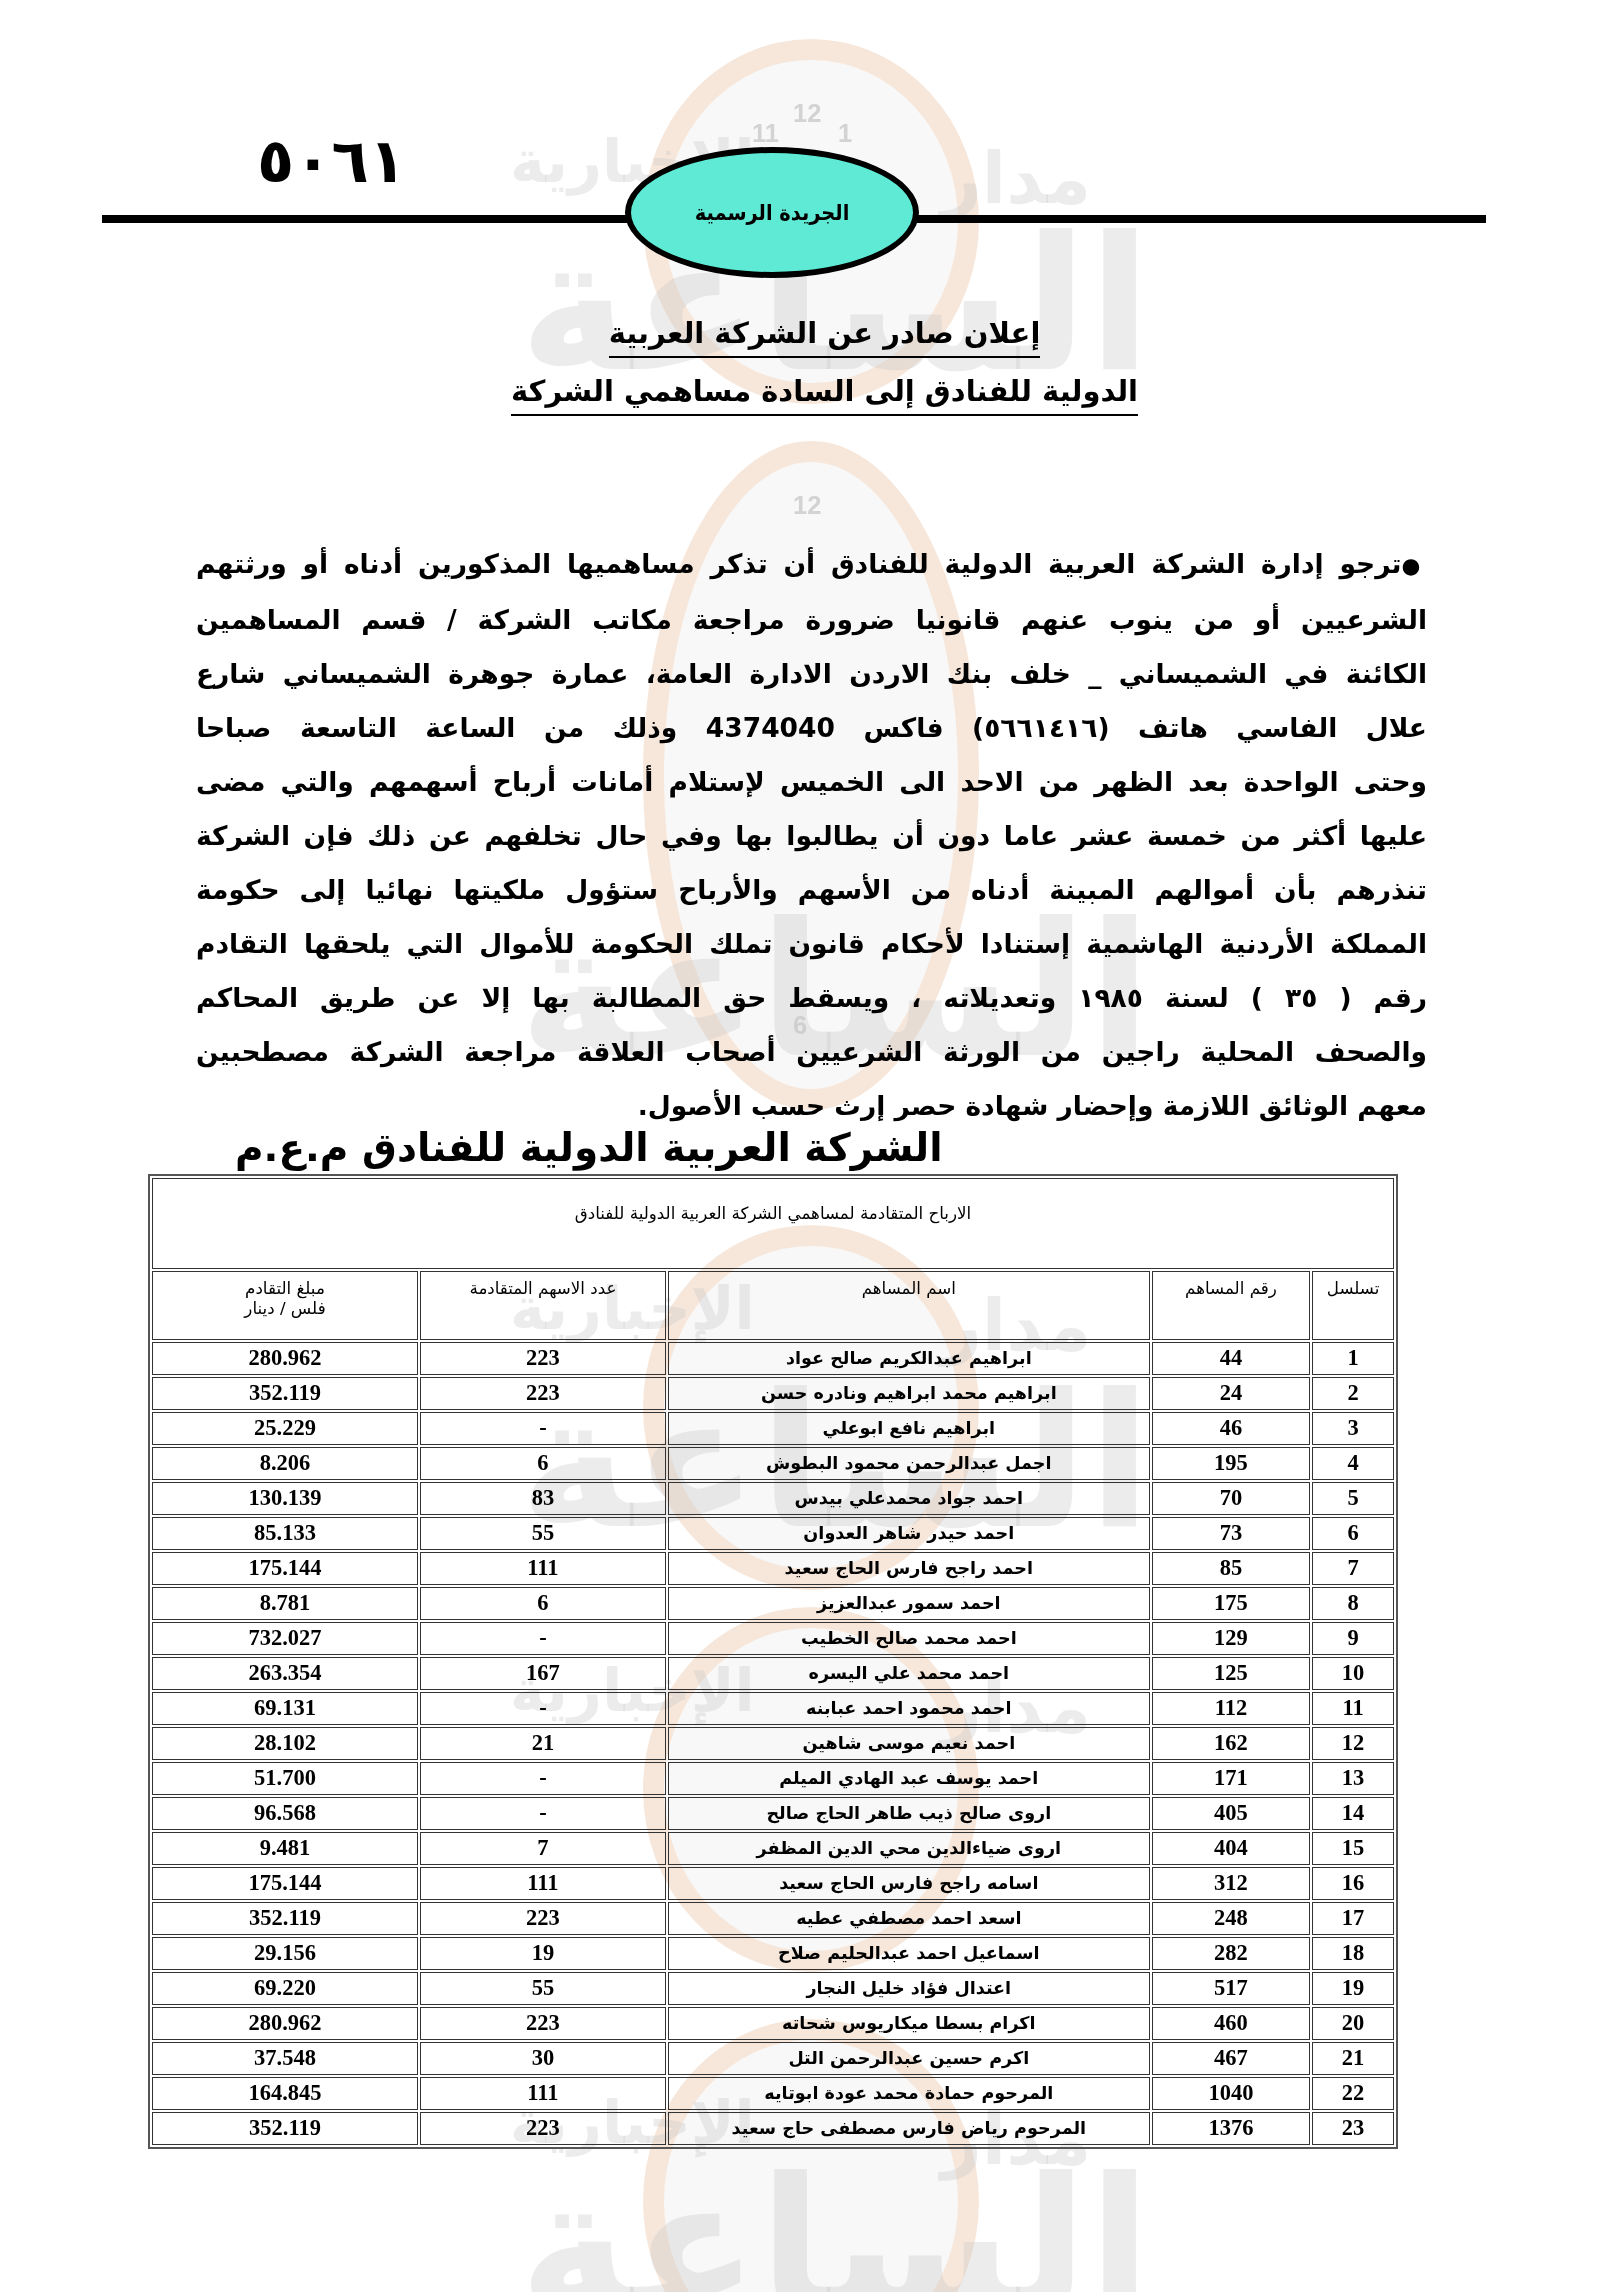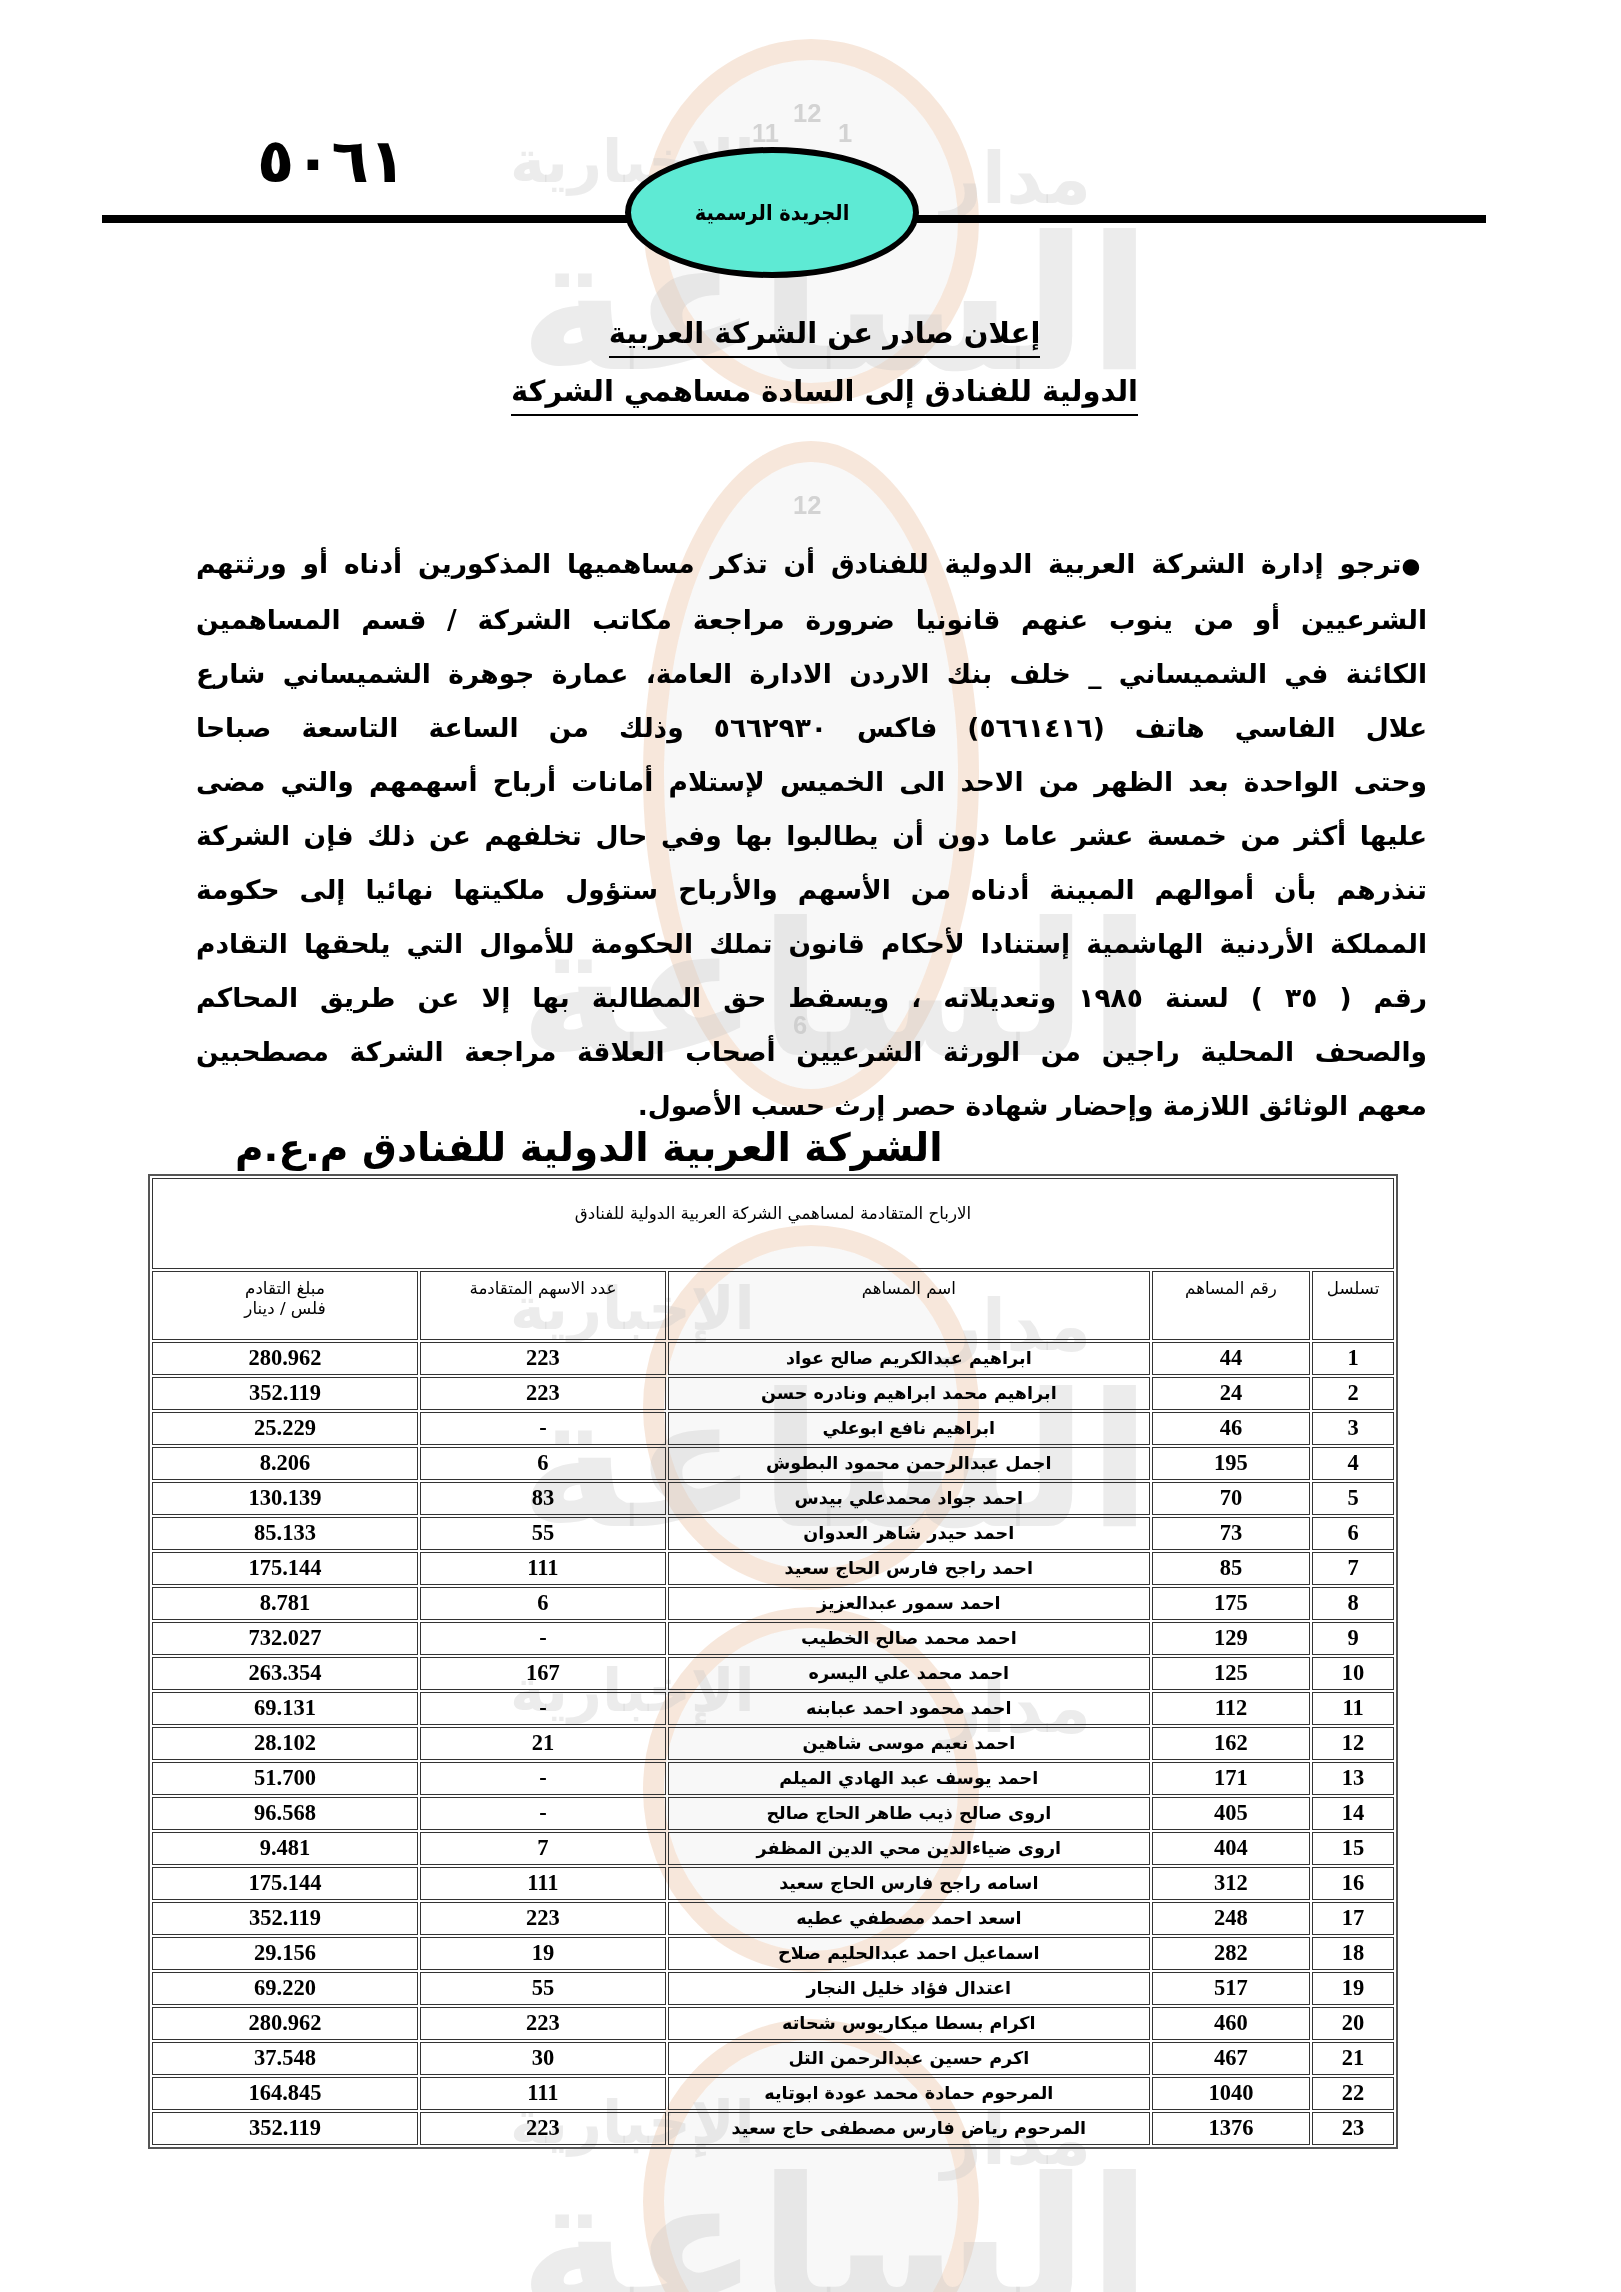--- a/index.html
+++ b/index.html
@@ -128,21 +128,21 @@
     <span>الجريدة الرسمية</span>
   </div>
 
   <div class="title-line t1"><span>إعلان صادر عن الشركة العربية</span></div>
   <div class="title-line t2"><span>الدولية للفنادق إلى السادة مساهمي الشركة</span></div>
 
   <div class="notice">
     <span class="line"><span class="bullet">●</span><span>ترجو إدارة الشركة العربية الدولية للفنادق أن تذكر مساهميها المذكورين أدناه أو ورثتهم</span></span>
     <span class="line">الشرعيين أو من ينوب عنهم قانونيا ضرورة مراجعة مكاتب الشركة /  قسم المساهمين</span>
     <span class="line">الكائنة في الشميساني _ خلف بنك الاردن الادارة العامة، عمارة جوهرة الشميساني شارع</span>
-    <span class="line">علال الفاسي هاتف (٥٦٦١٤١٦) فاكس ٥٦٦٢٩٣٠  وذلك من الساعة التاسعة صباحا</span>
+    <span class="line">علال الفاسي هاتف (٥٦٦١٤١٦) فاكس 4374040  وذلك من الساعة التاسعة صباحا</span>
     <span class="line">وحتى الواحدة بعد الظهر من الاحد الى الخميس لإستلام أمانات أرباح أسهمهم والتي مضى</span>
     <span class="line">عليها أكثر من خمسة عشر عاما دون أن يطالبوا بها وفي حال تخلفهم عن ذلك فإن الشركة</span>
     <span class="line">تنذرهم بأن أموالهم المبينة أدناه من الأسهم والأرباح ستؤول ملكيتها نهائيا إلى حكومة</span>
     <span class="line">المملكة الأردنية الهاشمية إستنادا لأحكام قانون تملك الحكومة للأموال التي يلحقها التقادم</span>
     <span class="line">رقم ( ٣٥ ) لسنة ١٩٨٥ وتعديلاته ، ويسقط حق المطالبة بها إلا عن طريق المحاكم</span>
     <span class="line">والصحف المحلية راجين من الورثة الشرعيين أصحاب العلاقة مراجعة الشركة مصطحبين</span>
     <span class="line last">معهم الوثائق اللازمة وإحضار شهادة حصر إرث حسب الأصول.</span>
   </div>
 
   <div class="company-heading">الشركة العربية الدولية للفنادق م.ع.م</div>

